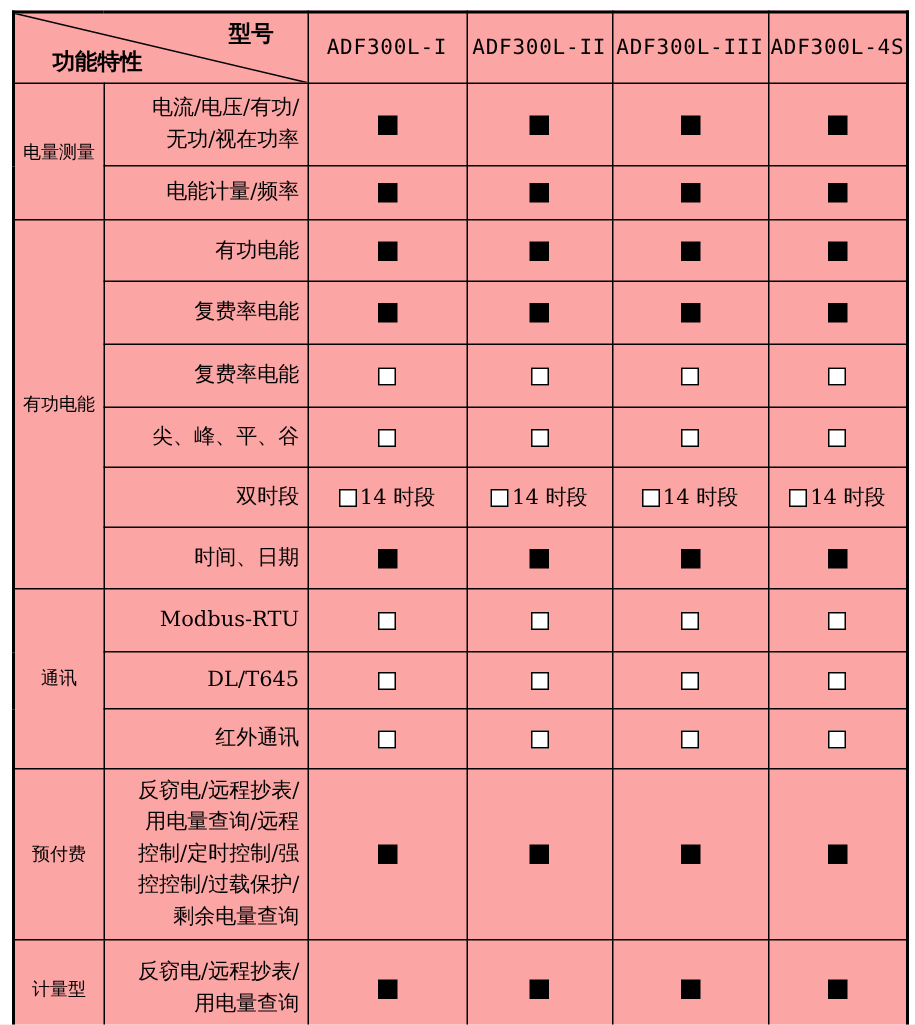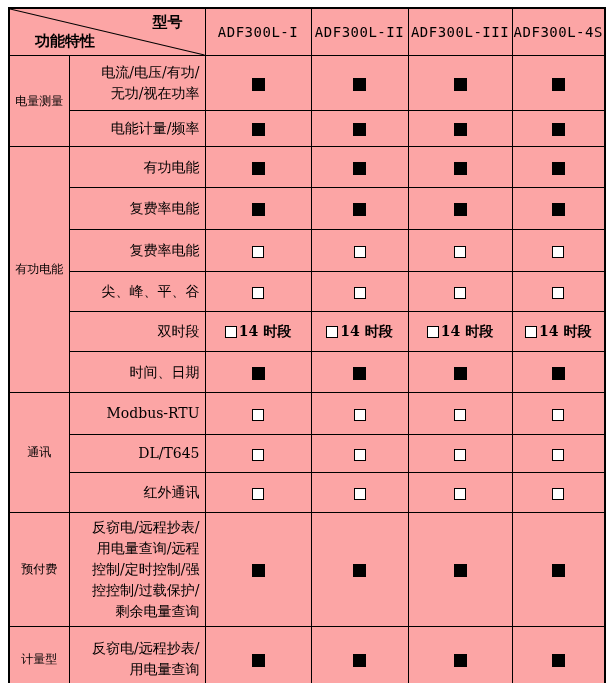--- a/index.html
+++ b/index.html
@@ -15,21 +15,21 @@
   th.corner svg{position:absolute;left:0;top:0;width:100%;height:100%;}
   .corner-top{position:absolute;top:4px;right:22px;font-size:15px;}
   .corner-bottom{position:absolute;bottom:4px;left:25px;font-size:15px;}
   td.group-cell{text-align:center;font-size:12px;line-height:21px;padding:0 5px;word-break:break-all;}
   td.feature-cell{text-align:right;font-size:14px;line-height:21px;
         padding:2px 5px;white-space:pre-line;word-break:break-all;}
   td.value-cell{text-align:center;font-size:14px;padding:0;}
   .sq{display:inline-block;vertical-align:middle;}
   .sq.filled{width:13px;height:13px;background:#000;}
   .sq.empty{width:10px;height:10px;border:1.5px solid #000;background:#fff;}
-  .val-label{vertical-align:middle;margin-left:2px;font-size:14px;font-weight:bold;}
+  .val-label{vertical-align:middle;margin-left:2px;font-size:14px;}
 </style>
 </head>
 <body>
 
 <table>
   <colgroup>
     <col style="width:60px">
       <col style="width:136px">
     <col style="width:106px">
       <col style="width:97px">

